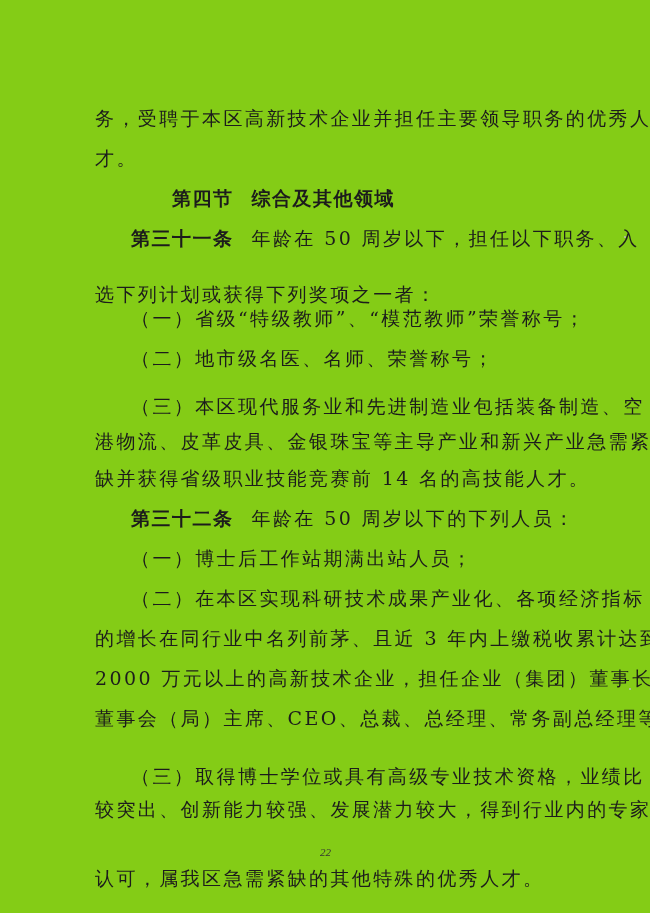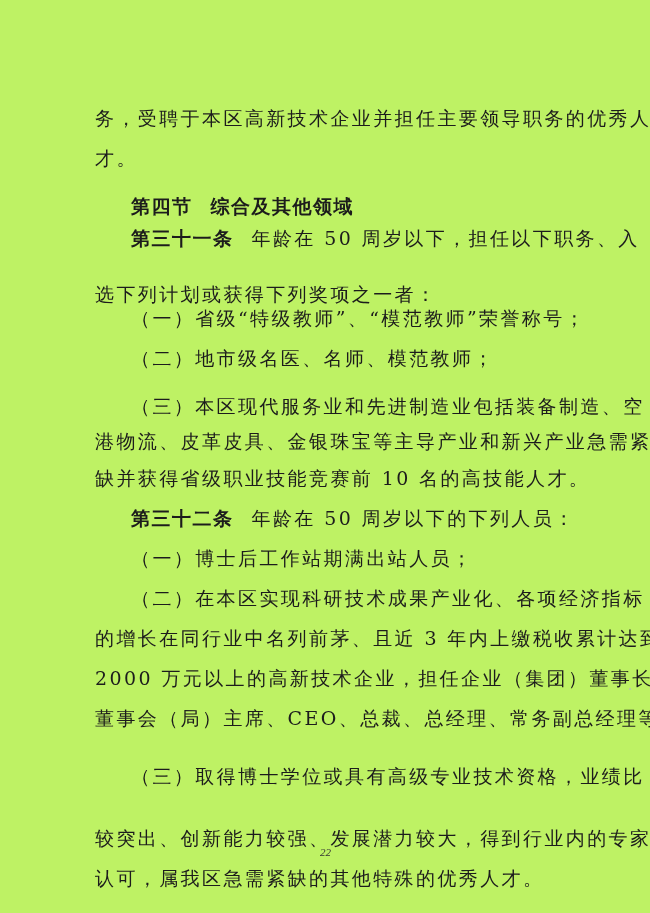--- a/index.html
+++ b/index.html
@@ -1,17 +1,17 @@
 <!DOCTYPE html>
 <html><head>
   <meta charset="utf-8">
   <style>
     html, body { margin: 0; padding: 0; background: #ffffff; }
     body { width: 650px; height: 913px; position: relative; overflow: hidden; color: #1a1a1a; }
-    .page { position: absolute; left: 0; top: 0; width: 650px; height: 913px; background: #bef264; }
+    .page { position: absolute; left: 0; top: 0; width: 650px; height: 913px; background: #84cc16; }
     .line {
       position: absolute; left: 95px; width: 470px;
       font-family: "DejaVu Serif", "Liberation Serif", serif;
       font-size: 19px; line-height: 24px; white-space: nowrap;
       letter-spacing: 2.4px; color: #1c1c1c;
     }
     .line.indent { left: 131px; }
     .heading-strong { font-family: "DejaVu Sans", "Liberation Sans", sans-serif; font-weight: bold; letter-spacing: 1.5px; }
     .gap { display: inline-block; width: 18px; }
     .page-number {
@@ -21,48 +21,48 @@
     .speck { position: absolute; width: 2px; height: 2px; background: #bbb; border-radius: 1px; }
   </style>
 </head>
 <body>
 
 <div class="page">
 
   <div class="line" style="top:106px;">务，受聘于本区高新技术企业并担任主要领导职务的优秀人</div>
   <div class="line" style="top:146px;">才。</div>
 
-  <div class="line indent" style="top:194px;">
+  <div class="line indent" style="top:186px;margin-left:41px;">
     <span class="heading-strong">第四节</span><span class="gap"></span><span class="heading-strong">综合及其他领域</span>
   </div>
 
   <div class="line indent" style="top:226px;">
     <span class="heading-strong">第三十一条</span><span class="gap"></span><span>年龄在 50 周岁以下，担任以下职务、入</span>
   </div>
   <div class="line" style="top:282px;">选下列计划或获得下列奖项之一者：</div>
 
   <div class="line indent" style="top:306px;">（一）省级“特级教师”、“模范教师”荣誉称号；</div>
-  <div class="line indent" style="top:346px;">（二）地市级名医、名师、模范教师；</div>
+  <div class="line indent" style="top:346px;">（二）地市级名医、名师、荣誉称号；</div>
 
   <div class="line indent" style="top:394px;">（三）本区现代服务业和先进制造业包括装备制造、空</div>
   <div class="line" style="top:421px;margin-top:8px;">港物流、皮革皮具、金银珠宝等主导产业和新兴产业急需紧</div>
-  <div class="line" style="top:466px;">缺并获得省级职业技能竞赛前 10 名的高技能人才。</div>
+  <div class="line" style="top:466px;">缺并获得省级职业技能竞赛前 14 名的高技能人才。</div>
 
   <div class="line indent" style="top:506px;">
     <span class="heading-strong">第三十二条</span><span class="gap"></span><span>年龄在 50 周岁以下的下列人员：</span>
   </div>
 
   <div class="line indent" style="top:546px;">（一）博士后工作站期满出站人员；</div>
 
   <div class="line indent" style="top:586px;">（二）在本区实现科研技术成果产业化、各项经济指标</div>
   <div class="line" style="top:626px;">的增长在同行业中名列前茅、且近 3 年内上缴税收累计达到</div>
   <div class="line" style="top:666px;">2000 万元以上的高新技术企业，担任企业（集团）董事长、</div>
   <div class="line" style="top:706px;">董事会（局）主席、CEO、总裁、总经理、常务副总经理等</div>
 
   <div class="line indent" style="top:764px;">（三）取得博士学位或具有高级专业技术资格，业绩比</div>
-  <div class="line" style="top:826px;">较突出、创新能力较强、发展潜力较大，得到行业内的专家</div>
+  <div class="line" style="top:797px;">较突出、创新能力较强、发展潜力较大，得到行业内的专家</div>
   <div class="line" style="top:866px;">认可，属我区急需紧缺的其他特殊的优秀人才。</div>
 
   <div class="page-number">22</div>
 
   <div class="speck" style="left:624px; top:236px;"></div>
   <div class="speck" style="left:629px; top:688px;"></div>
 </div>
 
 </body></html>

